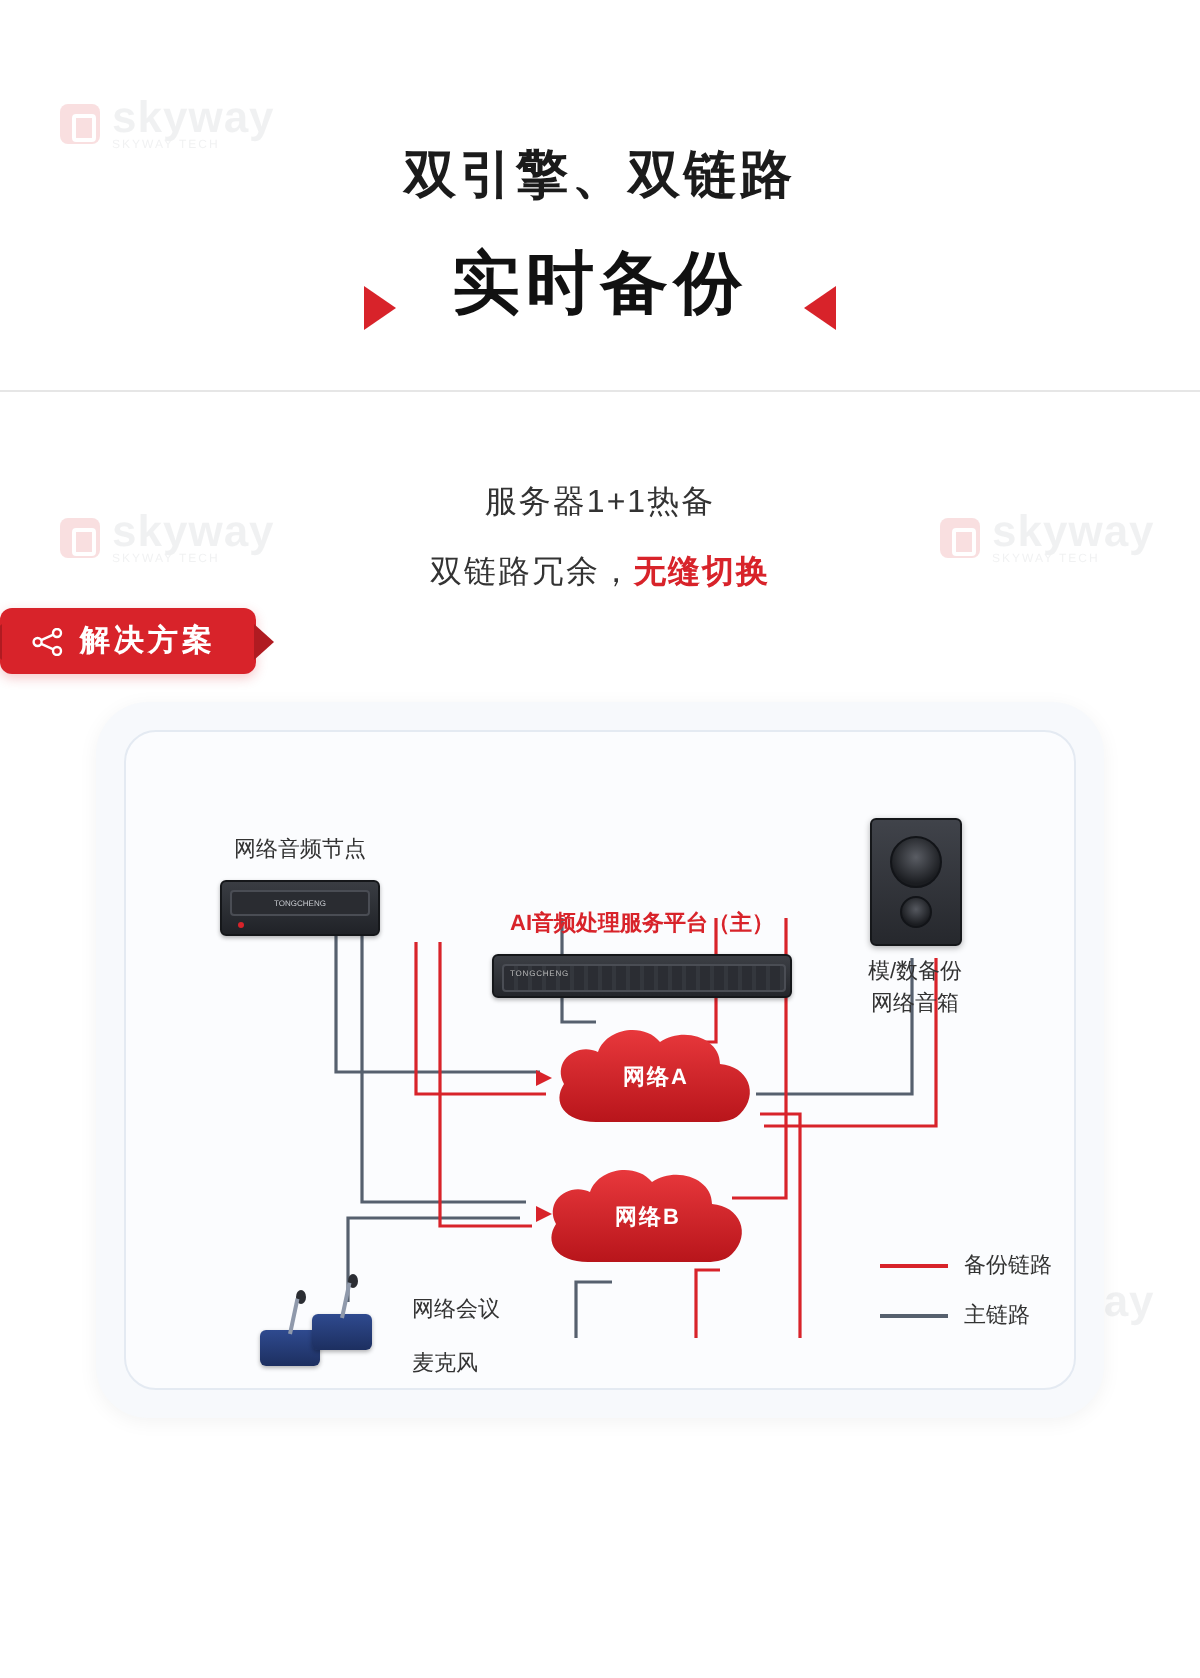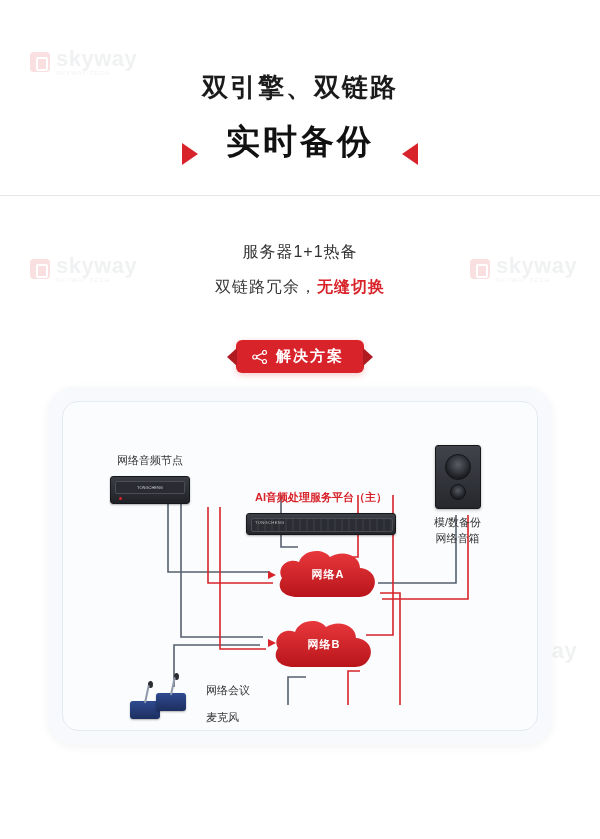--- a/index.html
+++ b/index.html
@@ -109,22 +109,21 @@
     letter-spacing: 1px;
   }
   .bullets .hl {
     color: #d8232a;
     font-weight: bold;
   }
 
   
   .ribbon-wrap {
     display: flex;
-    justify-content: center;
-    margin-top: 36px;
+    justify-content: flex-start;
   }
   .ribbon {
     background: #d8232a;
     color: #fff;
     font-size: 15px;
     font-weight: bold;
     letter-spacing: 2px;
     padding: 7px 20px 7px 16px;
     border-radius: 6px 6px 6px 6px;
     display: flex;
@@ -500,13 +499,23 @@
       <div class="mic mic-a"></div>
       <div class="mic mic-b"></div>
     </div>
     <div style="text-align:left;">
       <div class="node-label">网络会议</div>
       <div class="node-label" style="margin-top:12px;">麦克风</div>
     </div>
   </div>
 
 
+  <div class="legend">
+    <div class="legend-row">
+      <span class="legend-line"></span>
+      <span>备份链路</span>
+    </div>
+    <div class="legend-row">
+      <span class="legend-line grey"></span>
+      <span>主链路</span>
+    </div>
+  </div>
 </div>
 
 </body></html>

